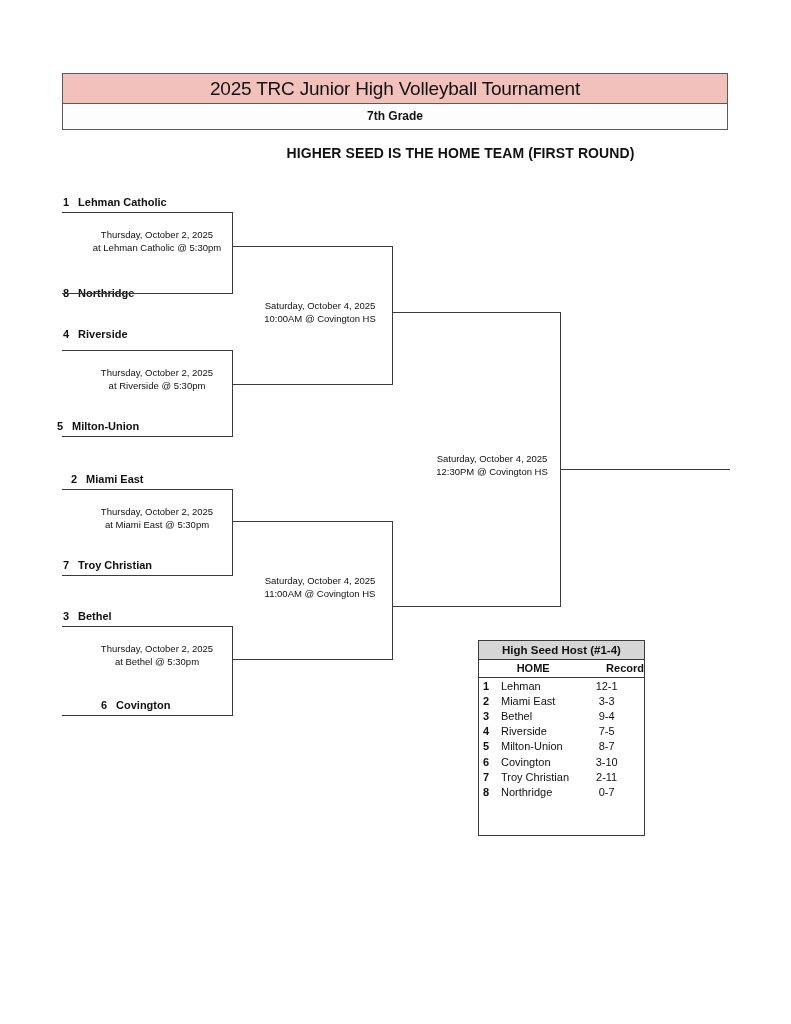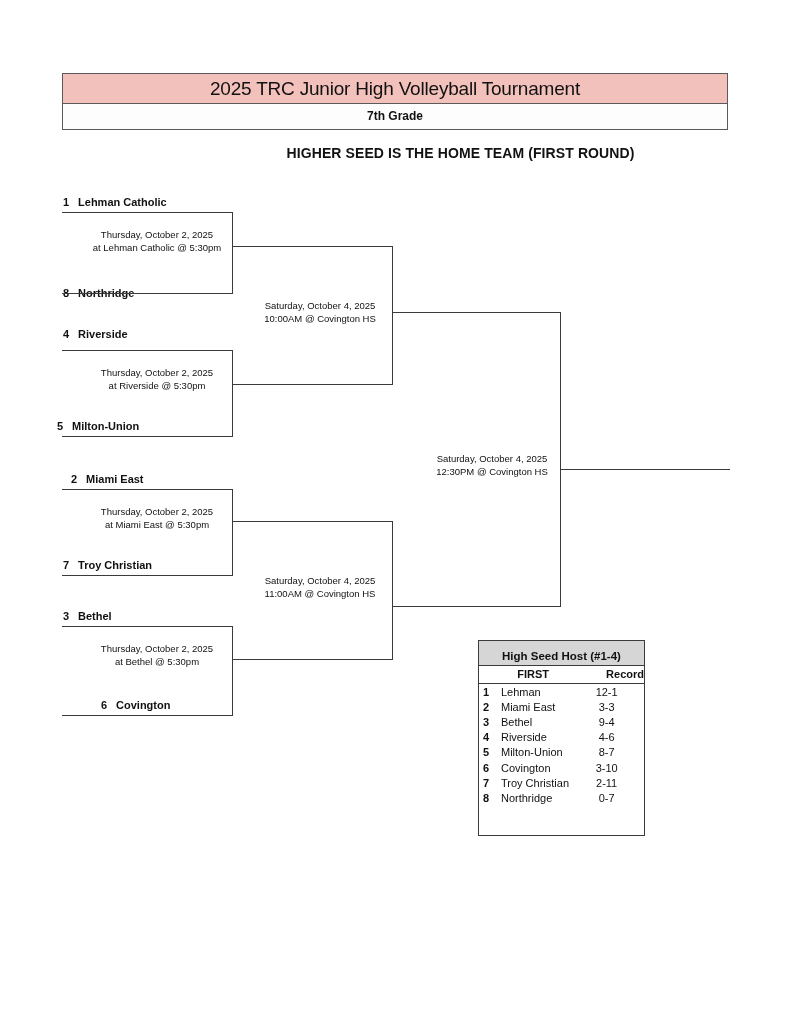--- a/index.html
+++ b/index.html
@@ -101,21 +101,21 @@
     border-collapse: collapse;
     width: 100%;
     font-size: 11px;
   }
   #seed-table .host-head th {
     background: #d6d6d6;
     border-bottom: 1px solid #3b3b3b;
     font-size: 11.5px;
     font-weight: bold;
     text-align: center;
-    padding: 9px 0 3px 0;
+    padding: 3px 0 3px 0;
   }
   #seed-table .col-head th {
     border-bottom: 1.2px solid #3b3b3b;
     font-size: 11px;
     font-weight: bold;
     padding: 2px 0 3px 0;
   }
   #seed-table .col-head .th-team { text-align: center; width: 62%; padding-left: 6px;}
   #seed-table .col-head .th-record { text-align: right; width: 38%; }
   #seed-table td {
@@ -239,21 +239,21 @@
   <div>12:30PM @ Covington HS</div>
 </div>
 
 <div id="seed-table">
   <table>
     <thead>
       <tr class="host-head">
         <th colspan="3">High Seed Host (#1-4)</th>
       </tr>
       <tr class="col-head">
-        <th colspan="2" class="th-team">FIRST</th>
+        <th colspan="2" class="th-team">HOME</th>
         <th class="th-record">Record</th>
       </tr>
     </thead>
     <tbody>
       <tr>
         <td class="c-seed">1</td>
         <td class="c-team">Lehman</td>
         <td class="c-record">12-1</td>
       </tr>
       <tr>
@@ -262,21 +262,21 @@
         <td class="c-record">3-3</td>
       </tr>
       <tr>
         <td class="c-seed">3</td>
         <td class="c-team">Bethel</td>
         <td class="c-record">9-4</td>
       </tr>
       <tr>
         <td class="c-seed">4</td>
         <td class="c-team">Riverside</td>
-        <td class="c-record">4-6</td>
+        <td class="c-record">7-5</td>
       </tr>
       <tr>
         <td class="c-seed">5</td>
         <td class="c-team">Milton-Union</td>
         <td class="c-record">8-7</td>
       </tr>
       <tr>
         <td class="c-seed">6</td>
         <td class="c-team">Covington</td>
         <td class="c-record">3-10</td>

